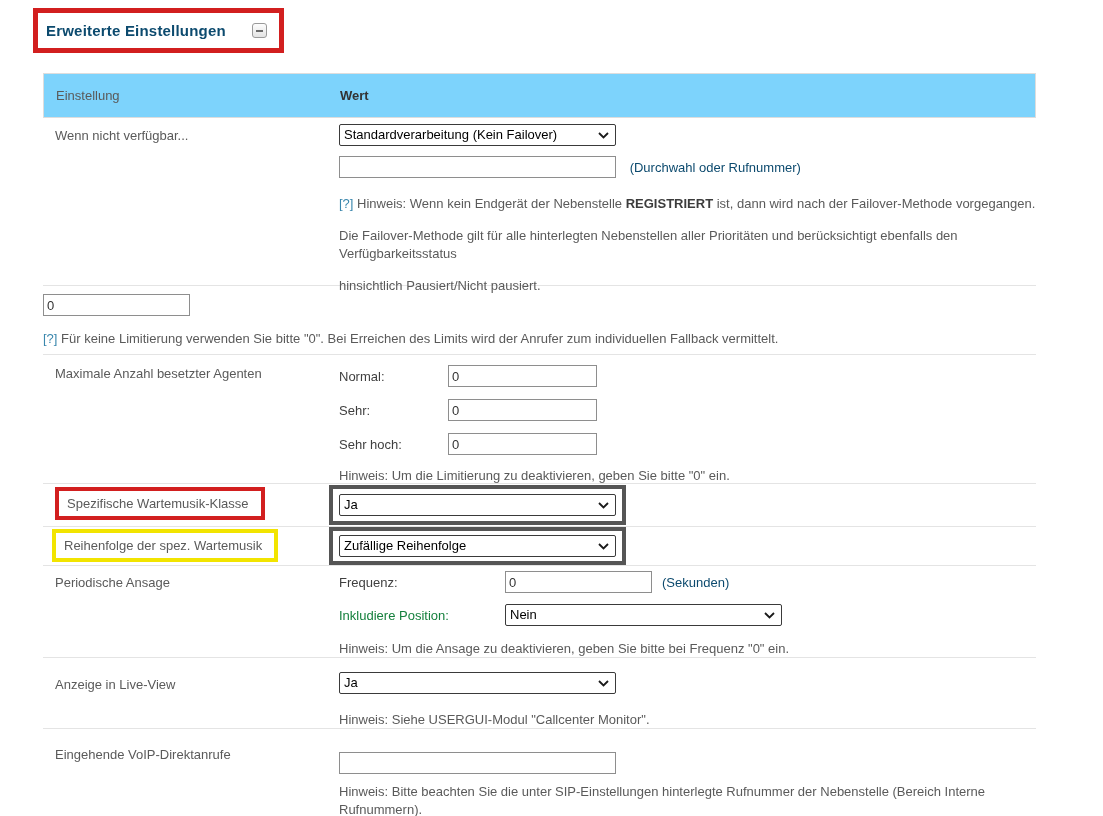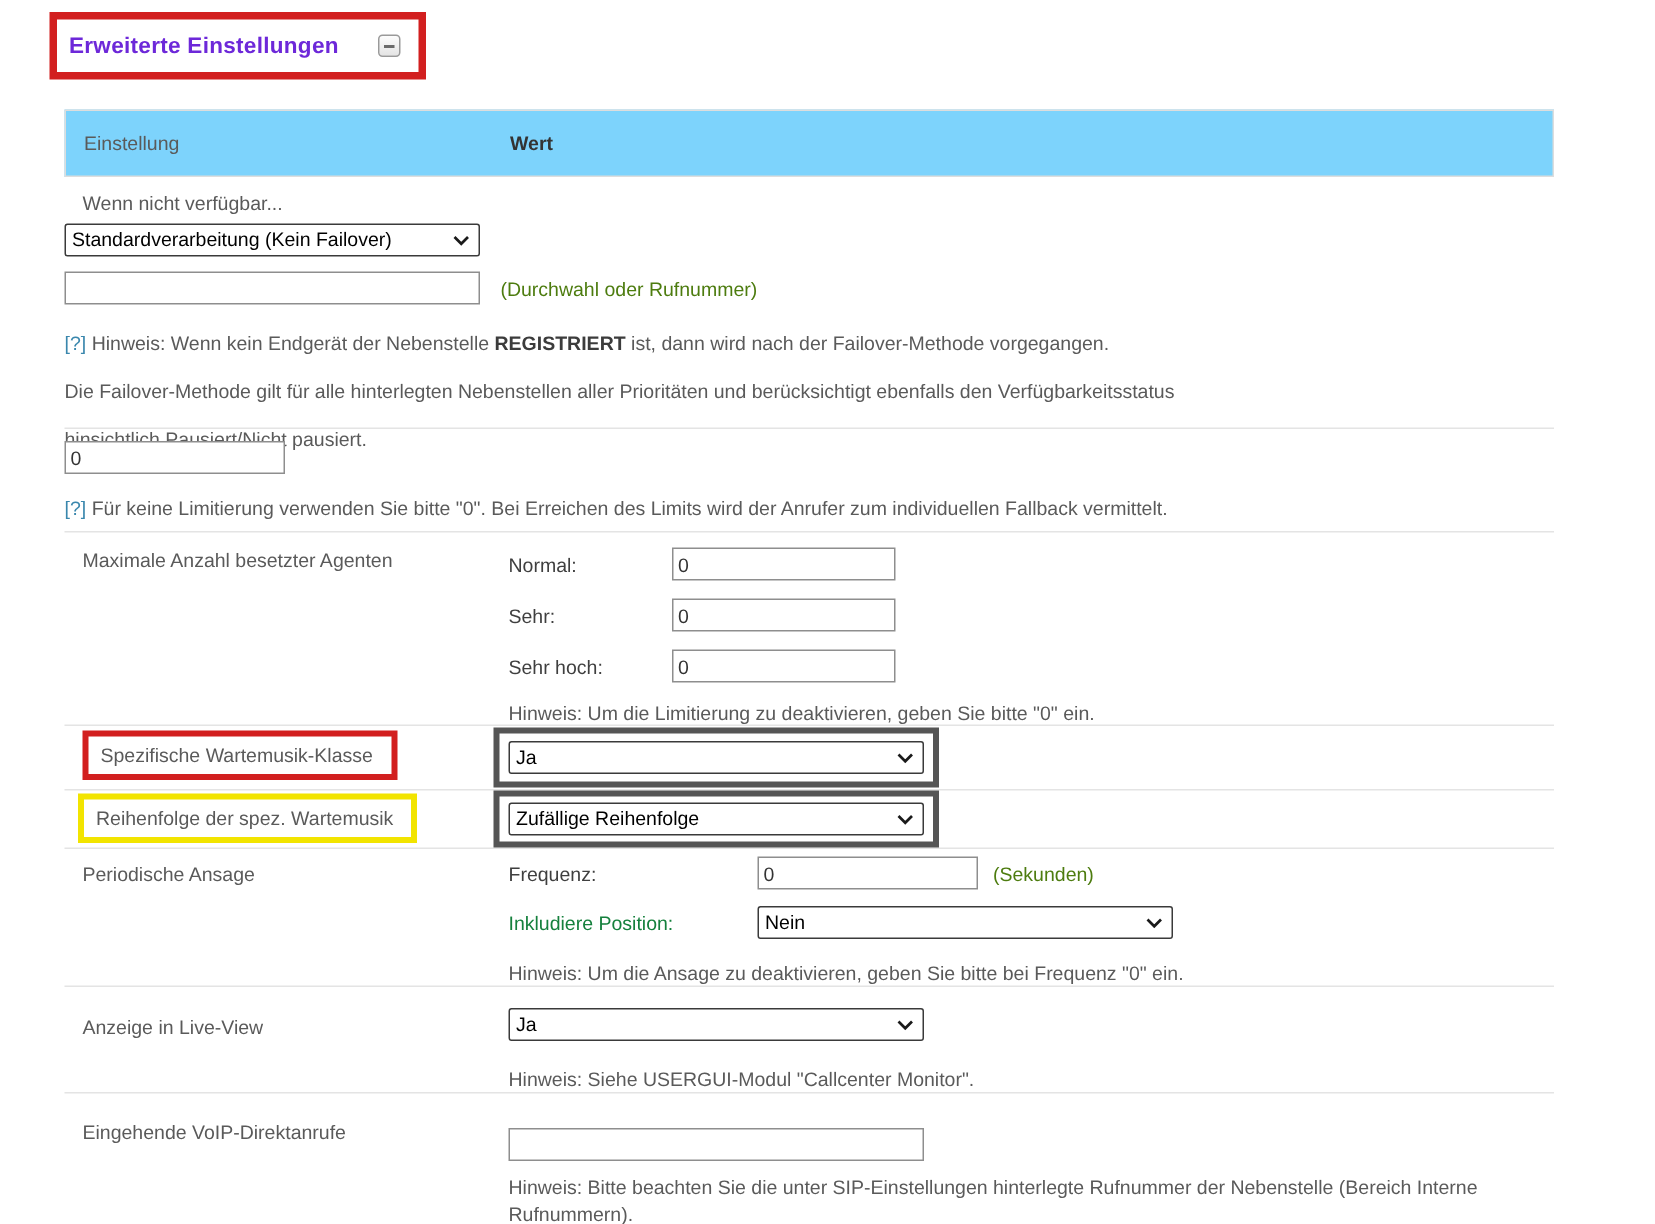--- a/index.html
+++ b/index.html
@@ -3,53 +3,53 @@
 <meta charset="utf-8">
 <style>
   * { margin:0; padding:0; box-sizing:border-box; }
   html,body { background:#fff; }
   body { font-family:"Liberation Sans","DejaVu Sans",sans-serif; font-size:13px; color:#555; }
   .page { position:relative; width:1103px; height:816px; overflow:hidden; background:#fff; }
 
   
   .header-wrap { margin:8px 0 0 33px; display:inline-block; }
   .header-box { border:5px solid #d21f1f; padding:9px 12px 9px 8px; display:flex; align-items:center; background:#fff; }
-  .section-title { font-size:15px; font-weight:bold; color:#6d28d9; letter-spacing:.2px; }
+  .section-title { font-size:15px; font-weight:bold; color:#0c4a6e; letter-spacing:.2px; }
   .collapse-btn { margin-left:26px; width:15px; height:15px; border:1px solid #9a9a9a; border-radius:3px;
                   background:linear-gradient(#fdfdfd,#e4e4e4); display:inline-flex; align-items:center; justify-content:center; cursor:pointer; }
   .collapse-btn .bar { width:7px; height:2px; background:#6b6b6b; }
 
   
   .table { position:absolute; left:43px; top:73px; width:993px; }
   .thead { display:flex; height:45px; border:1px solid #ddd; align-items:center; background:#7dd3fc; }
   .thead .col-label { width:296px; padding-left:12px; color:#5a5a5a; }
   .thead .col-value { font-weight:bold; color:#333; }
 
   .row { display:flex; border-bottom:1px solid #e4e4e4; }
   .cell-label { width:296px; padding-left:12px; color:#5a5a5a; flex-shrink:0; }
   .cell-value { flex:1; color:#555; }
 
-  .r1 { height:168px;flex-direction:column; } .r1 .cell-label{padding-top:10px;} .r1 .cell-value{padding-top:6px;}
+  .r1 { height:168px; } .r1 .cell-label{padding-top:10px;} .r1 .cell-value{padding-top:6px;}
   .r2 { height:69px; }  .r2 .cell-label{padding-top:10px;} .r2 .cell-value{padding-top:8px;}
   .r3 { height:129px; } .r3 .cell-label{padding-top:11px;} .r3 .cell-value{padding-top:10px;}
   .r4 { height:43px;text-decoration:underline; }
   .r5 { height:39px; }
   .r6 { height:92px; }  .r6 .cell-label{padding-top:9px;}  .r6 .cell-value{padding-top:5px;}
   .r7 { height:71px; }  .r7 .cell-label{padding-top:19px;} .r7 .cell-value{padding-top:14px;}
   .r8 { height:200px; border-bottom:none; } .r8 .cell-label{padding-top:18px;} .r8 .cell-value{padding-top:13px;}
 
   
   .select-wrap { position:relative; display:inline-block; vertical-align:top; }
   select { -webkit-appearance:none; appearance:none; width:100%; height:22px; border:1px solid #3a3a3a; border-radius:2px;
            background:#fff; font-family:inherit; font-size:13px; color:#000; padding:0 20px 1px 4px; }
   .chev { position:absolute; right:7px; top:8px; pointer-events:none; line-height:0; }
   .txt { height:22px; border:1px solid #8e8e8e; background:#fff; font-family:inherit; font-size:13px; color:#333; padding:0 3px; }
   .w277 { width:277px; } .w147 { width:147px; } .w149 { width:149px; }
 
-  .inline-suffix { margin-left:10px; color:#4d7c0f; }
+  .inline-suffix { margin-left:10px; color:#0c4a6e; }
   .hint { color:#5a5a5a; line-height:18px; }
   .hint .q { color:#3a87ad; }
   .hint-block p { margin-bottom:14px; line-height:18px; }
   .mt10 { margin-top:10px; } .mt14 { margin-top:14px; } .mt17 { margin-top:17px; }
   b.reg { color:#3c3c3c; }
 
   .agent-line { display:flex; align-items:center; margin-bottom:12px; }
   .agent-line .sub { width:109px; color:#3f3f3f; }
   .freq-line { display:flex; align-items:center; }
   .freq-line .sub { width:166px; color:#3f3f3f; }

